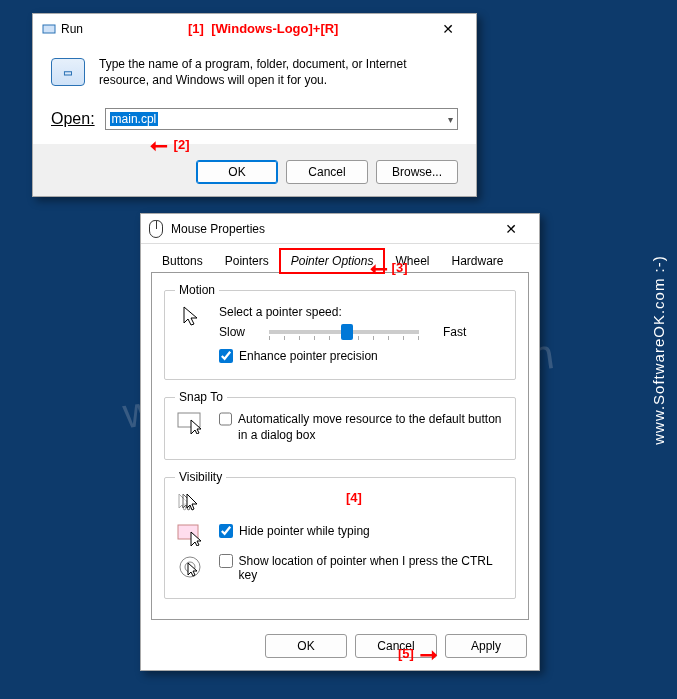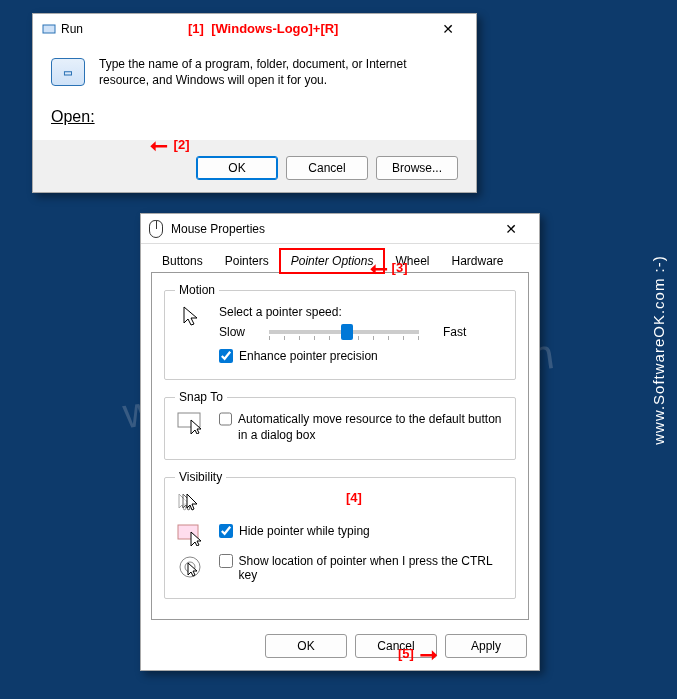--- a/index.html
+++ b/index.html
@@ -142,20 +142,24 @@
     <span class="title">Run</span>
     <span class="close">✕</span>
   </div>
   <div class="content">
     <div class="run-row">
       <div class="run-icon">▭</div>
       <div class="run-desc">Type the name of a program, folder, document, or Internet resource, and Windows will open it for you.</div>
     </div>
     <div class="open-row">
       <span class="open-label">Open:</span>
+      <div class="open-input">
+        <span class="open-value">main.cpl</span>
+        <span class="chev">▾</span>
+      </div>
     </div>
   </div>
   <div class="run-buttons">
     <div class="btn default">OK</div>
     <div class="btn">Cancel</div>
     <div class="btn">Browse...</div>
   </div>
 </div>
 
 <div class="anno" style="left:188px; top:21px;">

